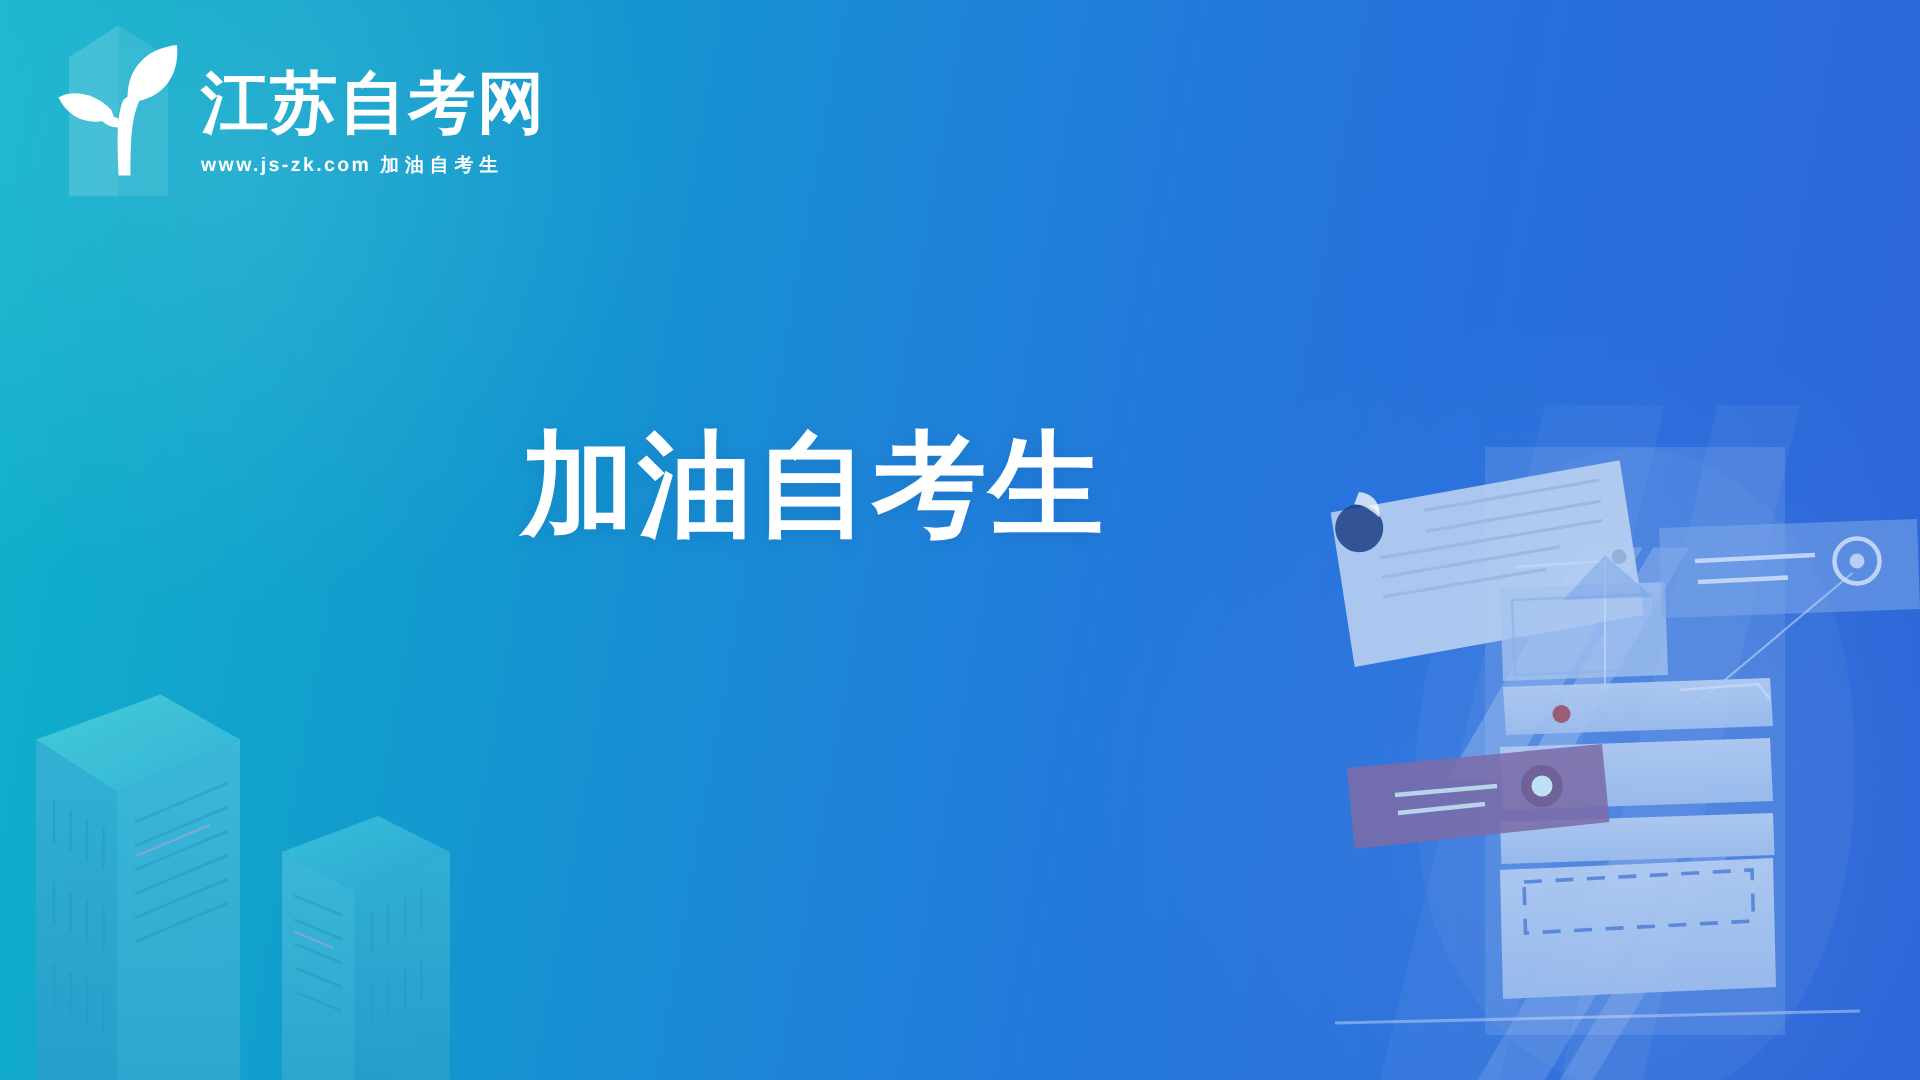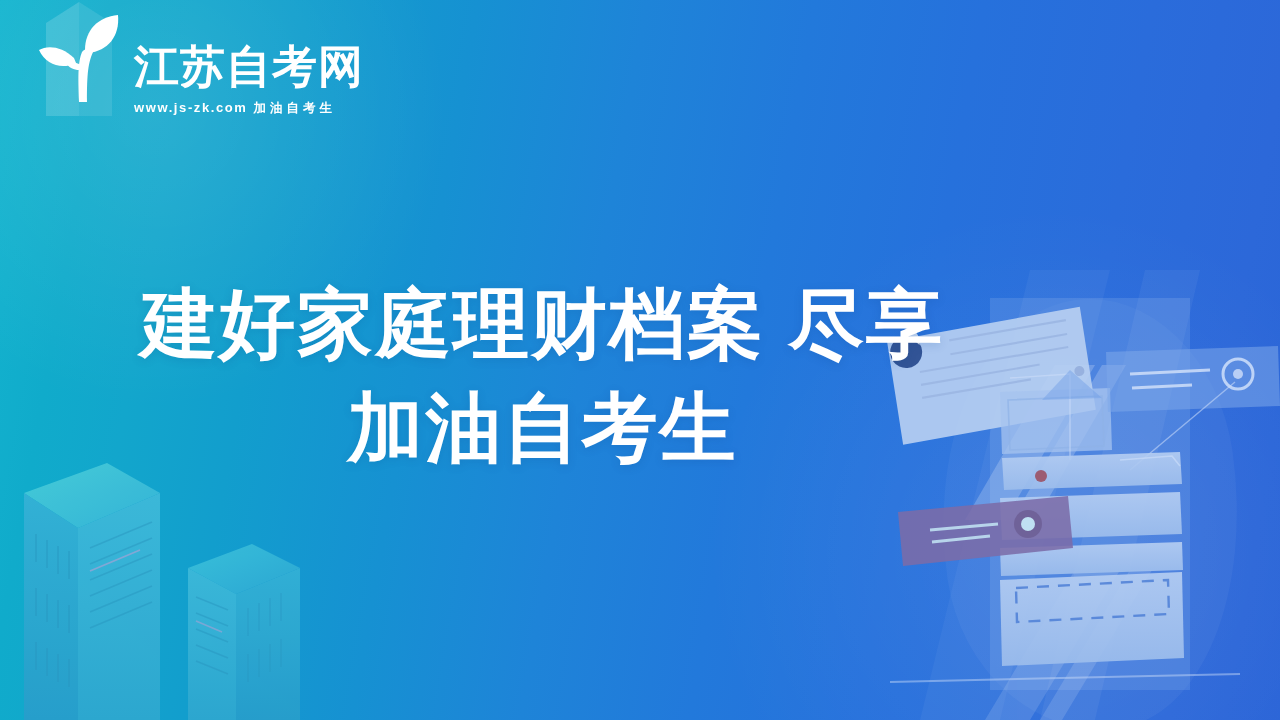--- a/index.html
+++ b/index.html
@@ -55,23 +55,23 @@
     width: 300px; height: 430px;
     background: rgba(255,255,255,0.045);
     border-radius: 55% 45% 50% 50% / 60% 40% 60% 40%;
     transform: rotate(-8deg);
   }
 
   
   #logo-block {
     position: absolute;
     left: 32px;
-    top: 4px;
+    top: 16px;
     display: flex;
-    align-items: flex-end;
+    align-items: center;
     height: 112px;
   }
   .logo-mark {
     position: relative;
     width: 96px;
     height: 118px;
     flex: 0 0 96px;
   }
   .logo-tower {
     position: absolute;
@@ -325,17 +325,16 @@
     </div>
     <div class="logo-text-block">
       <div class="logo-title">江苏自考网</div>
       <div class="logo-sub">
         <span>www.js-zk.com</span><span class="cn">加油自考生</span>
       </div>
     </div>
   </div>
 
   <div id="headline">
-    <span class="hl-line">建好家庭理财档案 尽享</span>
     <span class="hl-line">加油自考生</span>
   </div>
 
 </div>
 
 </body></html>

